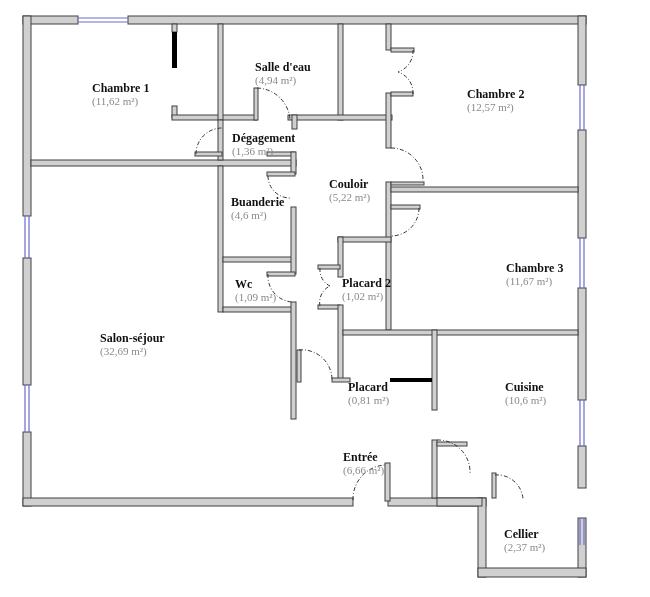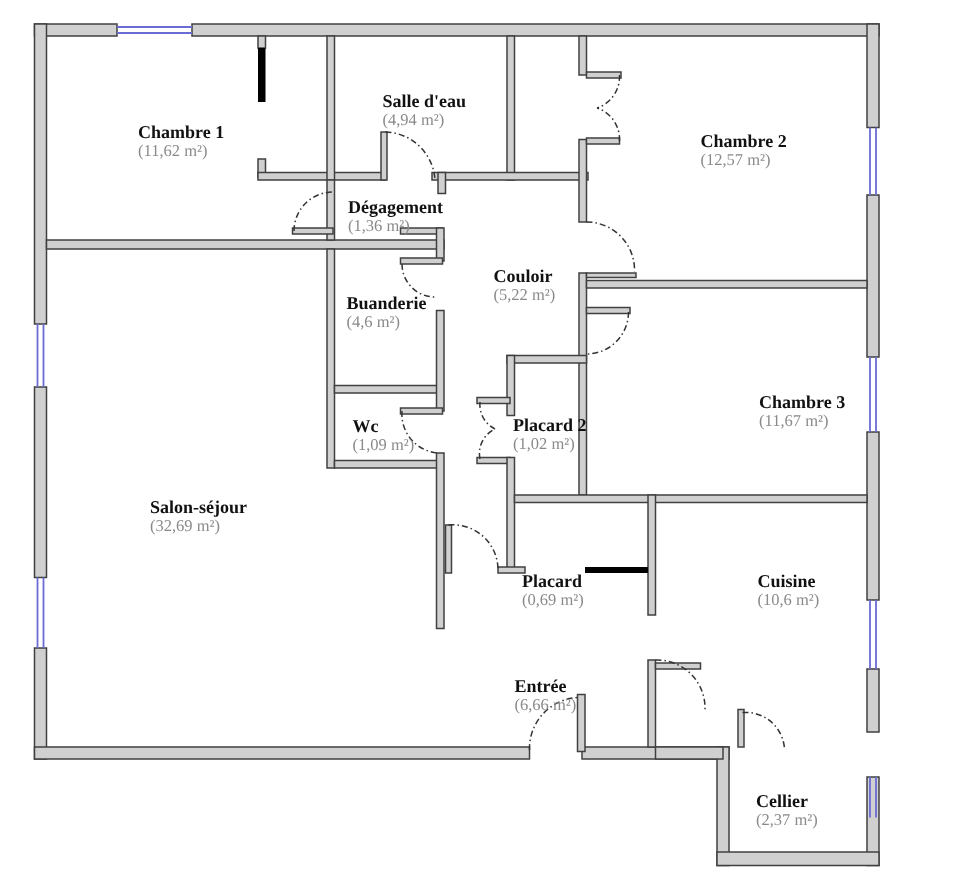--- a/index.html
+++ b/index.html
@@ -167,21 +167,21 @@
 <div class="room-label" style="left:342px;top:277px;">
   <span class="room-name">Placard 2</span>
   <span class="room-area">(1,02 m²)</span>
 </div>
 <div class="room-label" style="left:100px;top:332px;">
   <span class="room-name">Salon-séjour</span>
   <span class="room-area">(32,69 m²)</span>
 </div>
 <div class="room-label" style="left:348px;top:346px;margin-top:35px;">
   <span class="room-name">Placard</span>
-  <span class="room-area">(0,69 m²)</span>
+  <span class="room-area">(0,81 m²)</span>
 </div>
 <div class="room-label" style="left:505px;top:381px;">
   <span class="room-name">Cuisine</span>
   <span class="room-area">(10,6 m²)</span>
 </div>
 <div class="room-label" style="left:343px;top:431px;margin-top:20px;">
   <span class="room-name">Entrée</span>
   <span class="room-area">(6,66 m²)</span>
 </div>
 <div class="room-label" style="left:504px;top:528px;">

